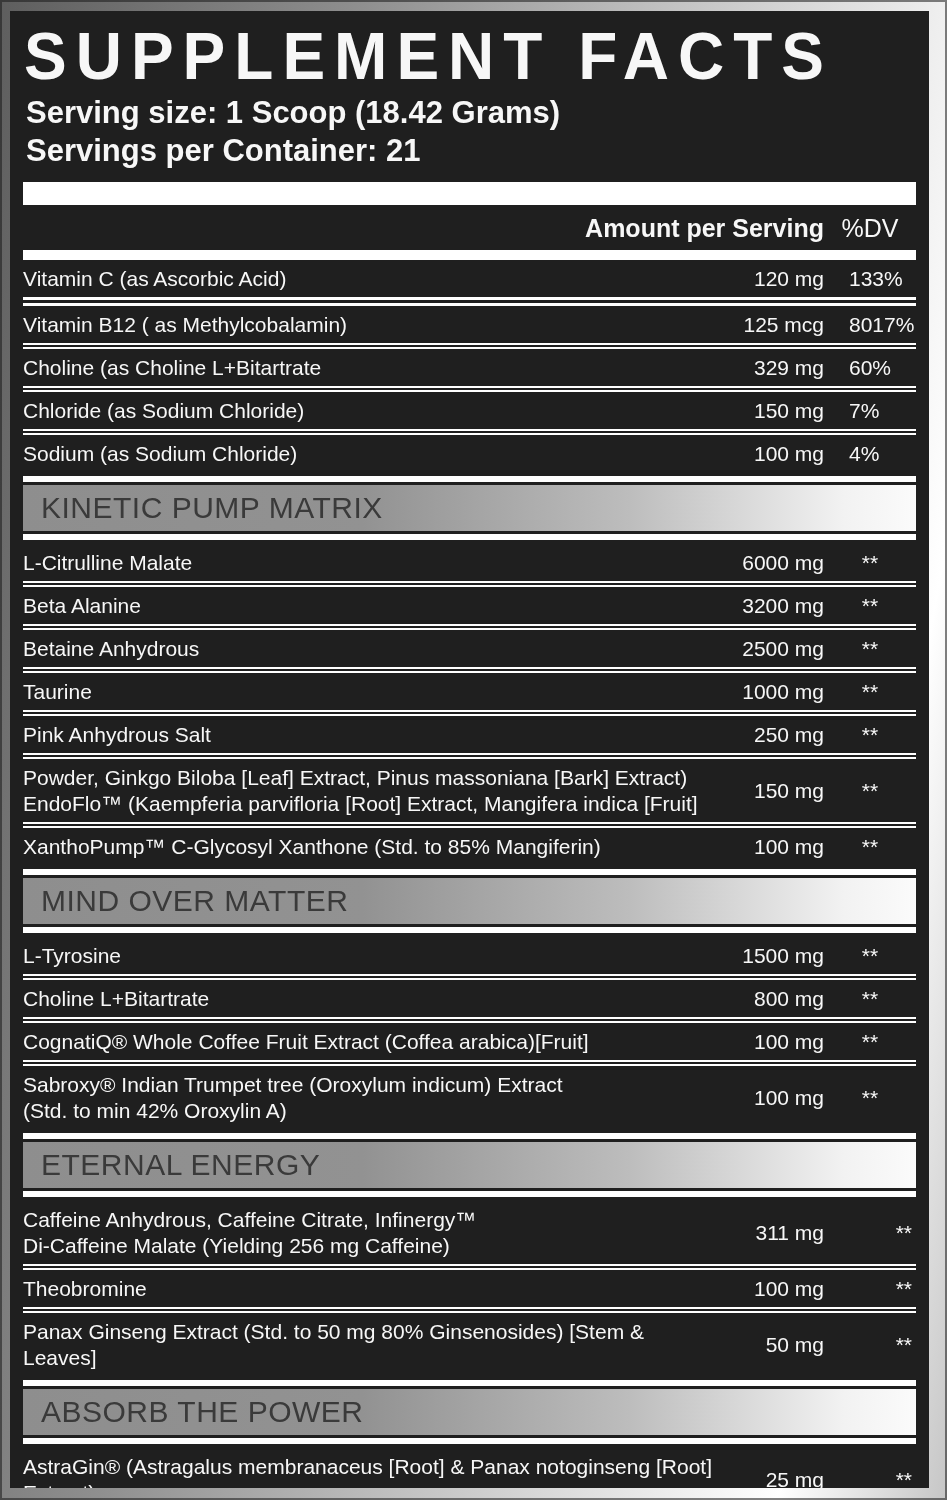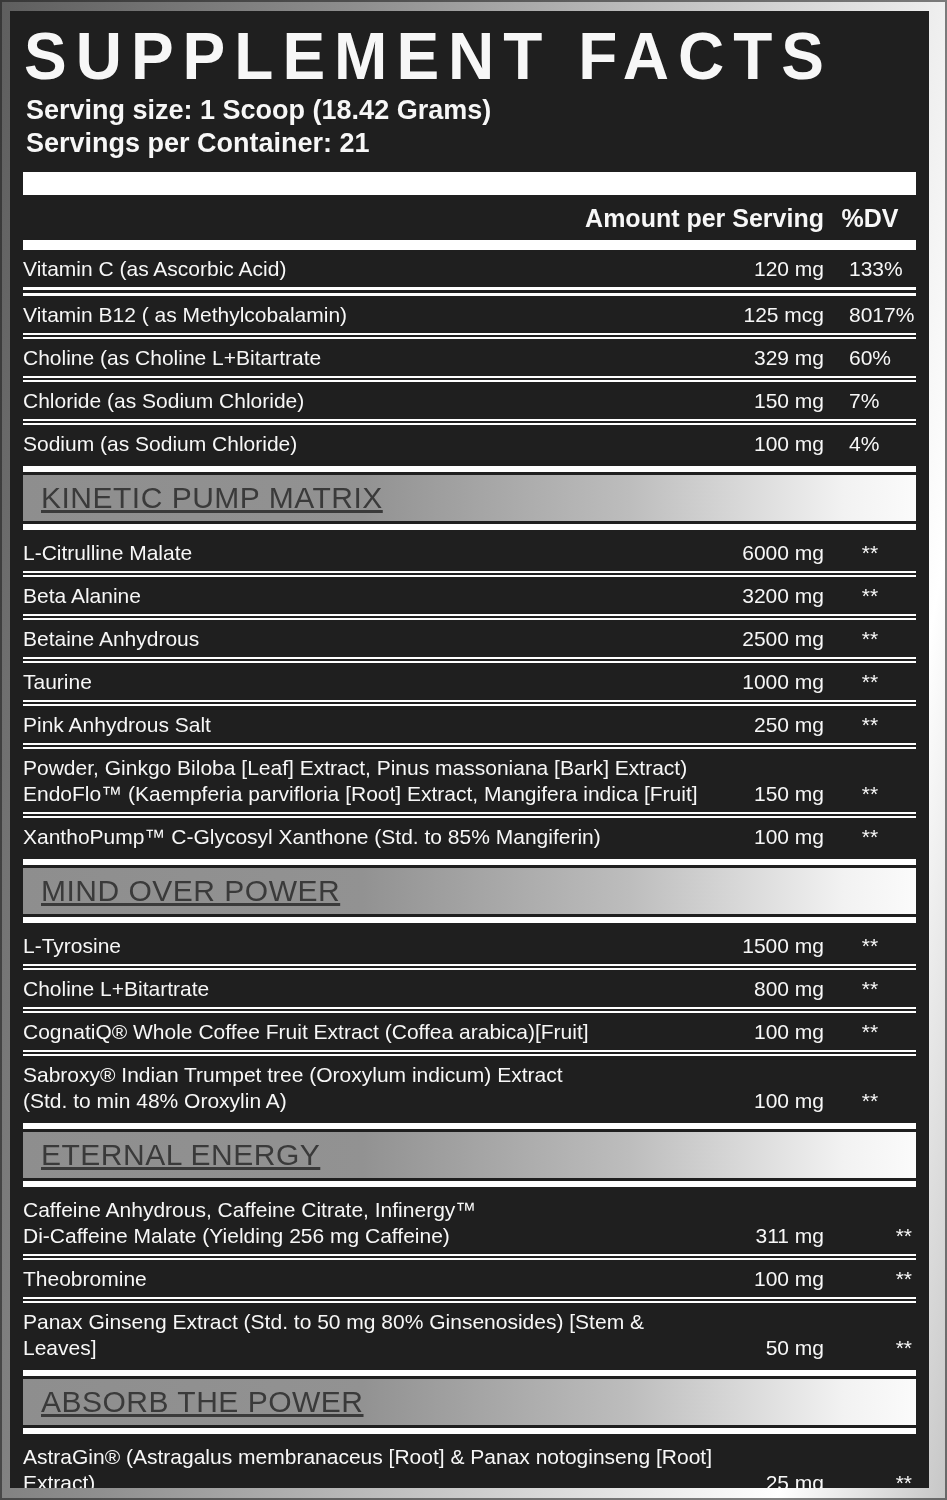--- a/index.html
+++ b/index.html
@@ -10,43 +10,43 @@
     font-family:"Liberation Sans","DejaVu Sans",sans-serif;
   }
   .panel{
     width:100%;height:100%;box-sizing:border-box;background:#1f1f1f;color:#f7f7f7;
     padding:10px 13px 6px 13px;overflow:hidden;
   }
   .title{
     font-weight:bold;font-size:64px;line-height:1.02;letter-spacing:9px;
     margin:2px 0 6px 1px;white-space:nowrap;transform:scaleY(1.04);transform-origin:left top;
   }
-  .serv{font-size:27px;font-weight:bold;line-height:1.22;margin-left:3px;}
+  .serv{font-size:31px;font-weight:bold;line-height:1.22;margin-left:3px;}
   .bar{background:#ffffff;}
   .bar.thick{height:23px;margin-top:12px;}
   .bar.med{height:10px;}
   .bar.thin{height:6px;}
   .colhead{display:flex;align-items:flex-end;justify-content:flex-end;
     font-size:25px;font-weight:bold;padding:9px 0 7px 0;}
   .colhead .amt-label{text-align:right;}
-  .colhead .dv-label{flex:0 0 92px;text-align:center;font-weight:bold;}
-  .row{display:flex;align-items:flex-end;padding:6px 0 5px 0;font-size:21px;line-height:26px;}
+  .colhead .dv-label{flex:0 0 92px;text-align:center;font-weight:normal;}
+  .row{display:flex;align-items:center;padding:6px 0 5px 0;font-size:21px;line-height:26px;}
   .row .name{flex:1 1 auto;padding-right:6px;}
   .row .amt{flex:0 0 100px;text-align:right;white-space:nowrap;}
   .row .dv{flex:0 0 92px;white-space:nowrap;text-align:center;}
   .sec-dv-left .dv{text-align:left;padding-left:25px;box-sizing:border-box;}
   .sec-dv-right .dv{text-align:right;padding-right:4px;box-sizing:border-box;}
   .sep{height:6px;background:linear-gradient(#ffffff 0 2px,transparent 2px 4px,#ffffff 4px 6px);}
   .sep.heavy{height:9px;background:linear-gradient(#ffffff 0 3px,transparent 3px 6px,#ffffff 6px 9px);}
   .section-wrap{margin:4px 0;}
   .section-head{
     height:46px;display:flex;align-items:center;padding-left:18px;
     margin:3px 0;
     background:linear-gradient(90deg,#8e8e8e 0%,#929292 38%,#bdbdbd 68%,#f2f2f2 92%,#fbfbfb 100%);
-    color:#3a3a3a;font-size:30px;letter-spacing:.5px;text-decoration:underline;
+    color:#3a3a3a;font-size:30px;letter-spacing:.5px;
   }
 </style>
 </head>
 <body>
 
 <div class="frame">
   <div class="panel">
 
     <div class="title">SUPPLEMENT FACTS</div>
     <div class="serv">Serving size: 1 Scoop (18.42 Grams)</div>
@@ -160,21 +160,21 @@
         <div class="row ">
           <div class="name">
             <div>XanthoPump™ C-Glycosyl Xanthone (Std. to 85% Mangiferin)</div>
           </div>
           <div class="amt">100 mg</div>
           <div class="dv">**</div>
         </div>
         <div class="section-wrap">
           <div class="bar thin"></div>
           <div class="section-head">
-            <span>MIND OVER POWER</span>
+            <span>MIND OVER MATTER</span>
           </div>
           <div class="bar thin"></div>
         </div>
         <div class="row ">
           <div class="name">
             <div>L-Tyrosine</div>
           </div>
           <div class="amt">1500 mg</div>
           <div class="dv">**</div>
         </div>
@@ -191,21 +191,21 @@
           <div class="name">
             <div>CognatiQ® Whole Coffee Fruit Extract (Coffea arabica)[Fruit]</div>
           </div>
           <div class="amt">100 mg</div>
           <div class="dv">**</div>
         </div>
         <div class="sep"></div>
         <div class="row ">
           <div class="name">
             <div>Sabroxy® Indian Trumpet tree (Oroxylum indicum) Extract</div>
-            <div>(Std. to min 48% Oroxylin A)</div>
+            <div>(Std. to min 42% Oroxylin A)</div>
           </div>
           <div class="amt">100 mg</div>
           <div class="dv">**</div>
         </div>
         <div class="section-wrap">
           <div class="bar thin"></div>
           <div class="section-head">
             <span>ETERNAL ENERGY</span>
           </div>
           <div class="bar thin"></div>

